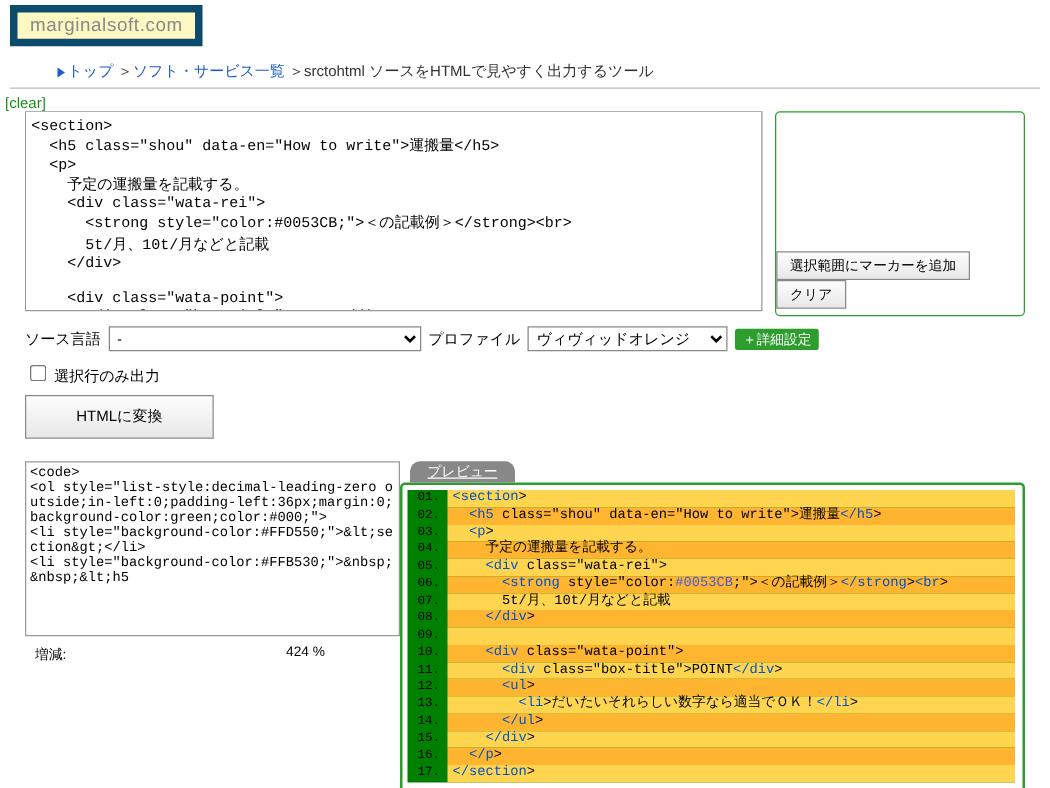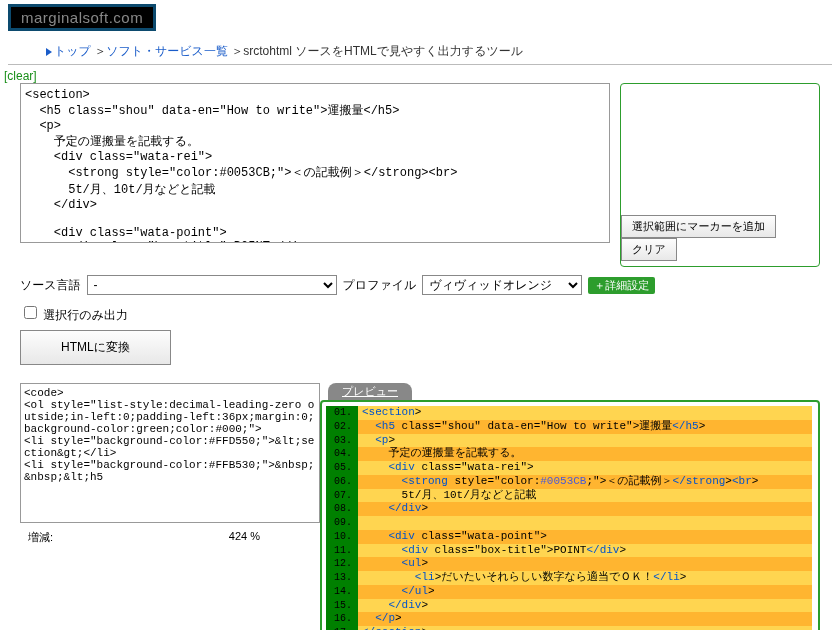--- a/index.html
+++ b/index.html
@@ -9,23 +9,23 @@
   font-family: Meiryo, "Hiragino Kaku Gothic Pro", sans-serif;
   font-size: 12px;
   background: #fff;
   color: #000;
   width: 840px;
 }
 .logo {
   display: inline-block;
   margin: 4px 8px 2px 8px;
   padding: 2px 10px;
-  border: 3px solid #0c4a6e;
+  border: 6px solid #0c4a6e;
   color: #888;
-  background: #000000;
+  background: #fef9c3;
   font-size: 15px;
   letter-spacing: 0.5px;
   font-family: Arial, sans-serif;
 }
 .breadcrumb {
   margin: 10px 8px 4px 20px;
   font-size: 12px;
   color: #333;
   padding-left: 26px;
 }
@@ -60,21 +60,21 @@
   border: 1px solid #999;
   resize: none;
   white-space: pre;
   overflow: auto;
 }
 .marker-panel {
   flex: 1;
   border: 1.5px solid #2d9d2d;
   border-radius: 4px;
   position: relative;
-  height: 184px;
+  height: 164px;
   background: #fff;
 }
 .marker-buttons {
   position: absolute;
   bottom: 5px; right: 5px;
 }
 .btn {
   display: inline-block;
   padding: 3px 10px;
   border: 1px solid #888;

